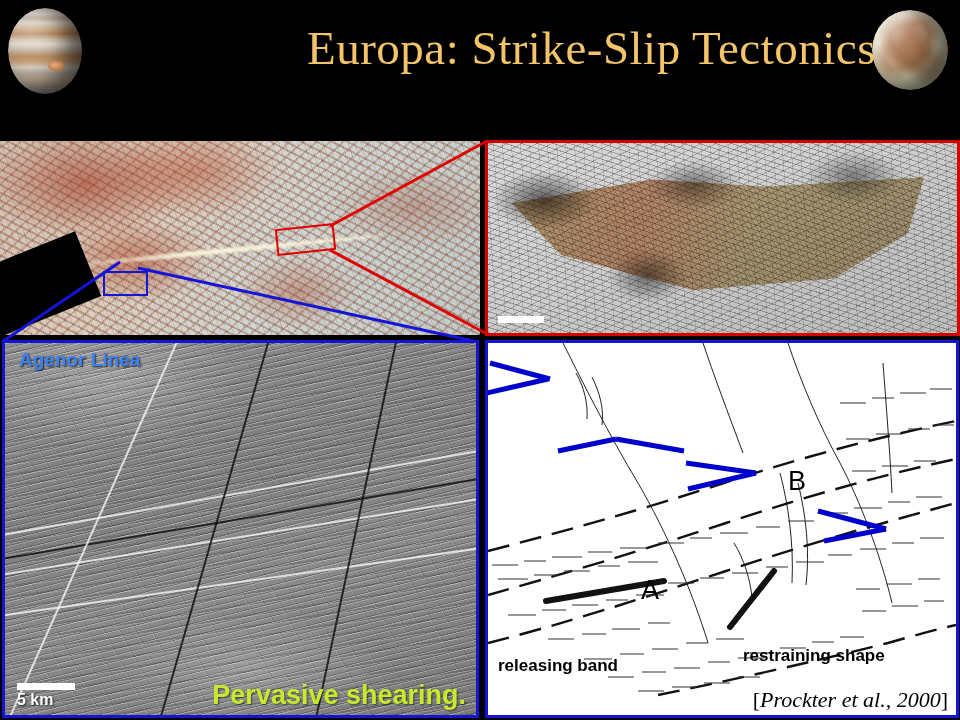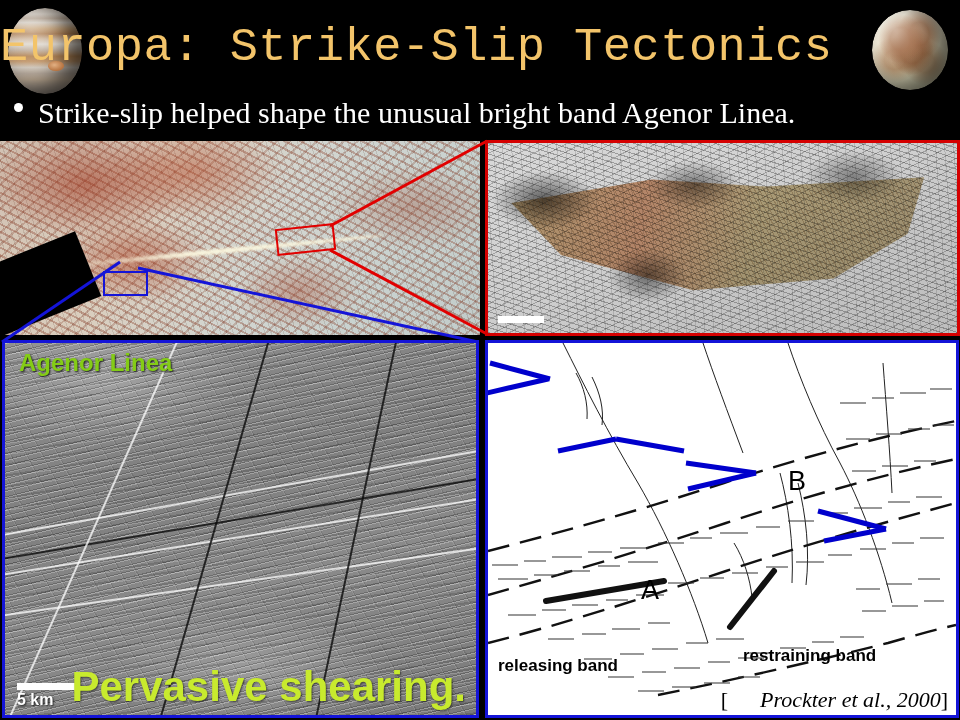--- a/index.html
+++ b/index.html
@@ -2,22 +2,22 @@
 <html><head>
 <meta charset="utf-8">
 <style>
   html,body{margin:0;padding:0;background:#000;}
   body{width:960px;height:720px;overflow:hidden;font-family:"Liberation Serif",serif;}
   .slide{position:relative;width:960px;height:720px;background:#000;}
 
   
   .header{position:absolute;left:0;top:0;width:960px;height:95px;}
   .title{
-    position:absolute;left:0;top:20px;width:876px;text-align:left;
-    font-family:Liberation Mono, monospace;font-size:47px;line-height:56px;
+    position:absolute;left:0;top:20px;width:876px;text-align:right;
+    font-family:Liberation Serif, serif;font-size:47px;line-height:56px;
     color:#F3C46A;letter-spacing:.5px;white-space:nowrap;
   }
   .globe{position:absolute;border-radius:50%;overflow:hidden;}
   .globe.jup{left:8px;top:8px;width:74px;height:86px;}
   .globe.eur{left:872px;top:10px;width:76px;height:80px;}
 
   .jup-body{position:absolute;inset:0;border-radius:50%;
     background:
       radial-gradient(circle at 32% 26%, rgba(255,255,255,.34), rgba(255,255,255,0) 46%),
       linear-gradient(to bottom,
@@ -101,62 +101,58 @@
   .bl-img{position:absolute;inset:0;
     background:
       repeating-linear-gradient(-14deg, rgba(255,255,255,.26) 0 1px, rgba(0,0,0,.20) 1px 2px, rgba(0,0,0,0) 2px 6px),
       repeating-linear-gradient(-9deg, rgba(255,255,255,.18) 0 1px, rgba(0,0,0,.14) 1px 3px, rgba(0,0,0,0) 3px 11px),
       repeating-linear-gradient(62deg, rgba(255,255,255,.10) 0 1px, rgba(0,0,0,.10) 1px 2px, rgba(0,0,0,0) 2px 14px),
       radial-gradient(ellipse 40% 26% at 22% 10%, rgba(255,255,255,.22), rgba(255,255,255,0) 70%),
       radial-gradient(ellipse 44% 22% at 52% 88%, rgba(255,255,255,.20), rgba(255,255,255,0) 70%),
       linear-gradient(165deg,#8d8d8d,#7f7f7f 38%,#8a8a8a 62%,#7a7a7a 100%);}
   .bl-streak{position:absolute;background:rgba(255,255,255,.75);height:2px;filter:blur(.4px);}
   .bl-dark{position:absolute;background:rgba(10,10,10,.8);height:2px;filter:blur(.4px);}
-  .agenor{position:absolute;left:14px;top:6px;color:#84cc16;font-family:"Liberation Sans",sans-serif;
-    font-weight:bold;font-size:24px;text-shadow:1px 1px 2px rgba(0,0,0,.8);}
+  .agenor{position:absolute;left:14px;top:6px;color:#3b82f6;font-family:"Liberation Sans",sans-serif;
+    font-weight:bold;font-size:19px;text-shadow:1px 1px 2px rgba(0,0,0,.8);}
   .pervasive{position:absolute;right:10px;bottom:4px;color:#C8EA2E;
-    font-family:"Liberation Sans",sans-serif;font-weight:bold;font-size:42px;
+    font-family:"Liberation Sans",sans-serif;font-weight:bold;font-size:27px;
     text-shadow:1px 1px 2px rgba(0,0,0,.55);text-align:right;}
   .scalebar-wrap{position:absolute;left:12px;bottom:6px;}
   .scalebar-line{width:58px;height:7px;background:#fff;margin-bottom:1px;}
   .scalebar-lbl{color:#fff;font-family:"Liberation Sans",sans-serif;font-weight:bold;font-size:16px;
     text-shadow:1px 1px 2px rgba(0,0,0,.8);}
 
   
   .br-canvas{position:absolute;inset:0;background:#fff;}
   .lbl-A,.lbl-B{position:absolute;font-family:"Liberation Sans",sans-serif;font-size:27px;color:#000;}
   .lbl-B{left:300px;top:123px;}
   .lbl-A{left:153px;top:232px;}
   .bend-lbl{position:absolute;font-family:"Liberation Sans",sans-serif;font-weight:bold;font-size:17px;color:#000;}
   .bend-rel{left:10px;top:313px;}
   .bend-res{left:255px;top:303px;}
   .cite{position:absolute;right:8px;bottom:2px;color:#000;
     font-family:"Liberation Serif",serif;font-size:22px;white-space:nowrap;}
-  .cite i{font-style:italic;margin-left:32px;}
+  .cite i{font-style:italic;}
 </style>
 </head>
 <body>
 
 <div class="slide">
 
   <div class="header">
     <div class="globe jup">
       <div class="jup-body"></div>
       <div class="jup-spot"></div>
     </div>
     <div class="globe eur">
       <div class="eur-body"></div>
     </div>
     <div class="title">Europa: Strike-Slip Tectonics</div>
   </div>
 
-  <div class="bullet-row">
-    <div class="bullet-dot"></div>
-    <div class="bullet-text">Strike-slip helped shape the unusual bright band Agenor Linea.</div>
-  </div>
 
   <div class="panel p-tl">
     <div class="tl-img"></div>
     <div class="tl-bright"></div>
     <div class="tl-corner"></div>
     <div class="tl-boxred"></div>
     <div class="tl-boxblue"></div>
   </div>
 
   <svg class="leaders">
@@ -240,17 +236,17 @@
           <path d="M198,120 L268,130"></path>
             <path d="M268,130 L200,146"></path>
           <path d="M330,168 L398,186"></path>
             <path d="M398,186 L336,198"></path>
         </g>
       </svg>
     </div>
     <div class="lbl-B">B</div>
     <div class="lbl-A">A</div>
     <div class="bend-lbl bend-rel">releasing band</div>
-    <div class="bend-lbl bend-res">restraining band</div>
+    <div class="bend-lbl bend-res">restraining shape</div>
     <div class="cite"><span>[</span><i>Prockter et al., 2000</i><span>]</span></div>
   </div>
 
 </div>
 
 </body></html>

